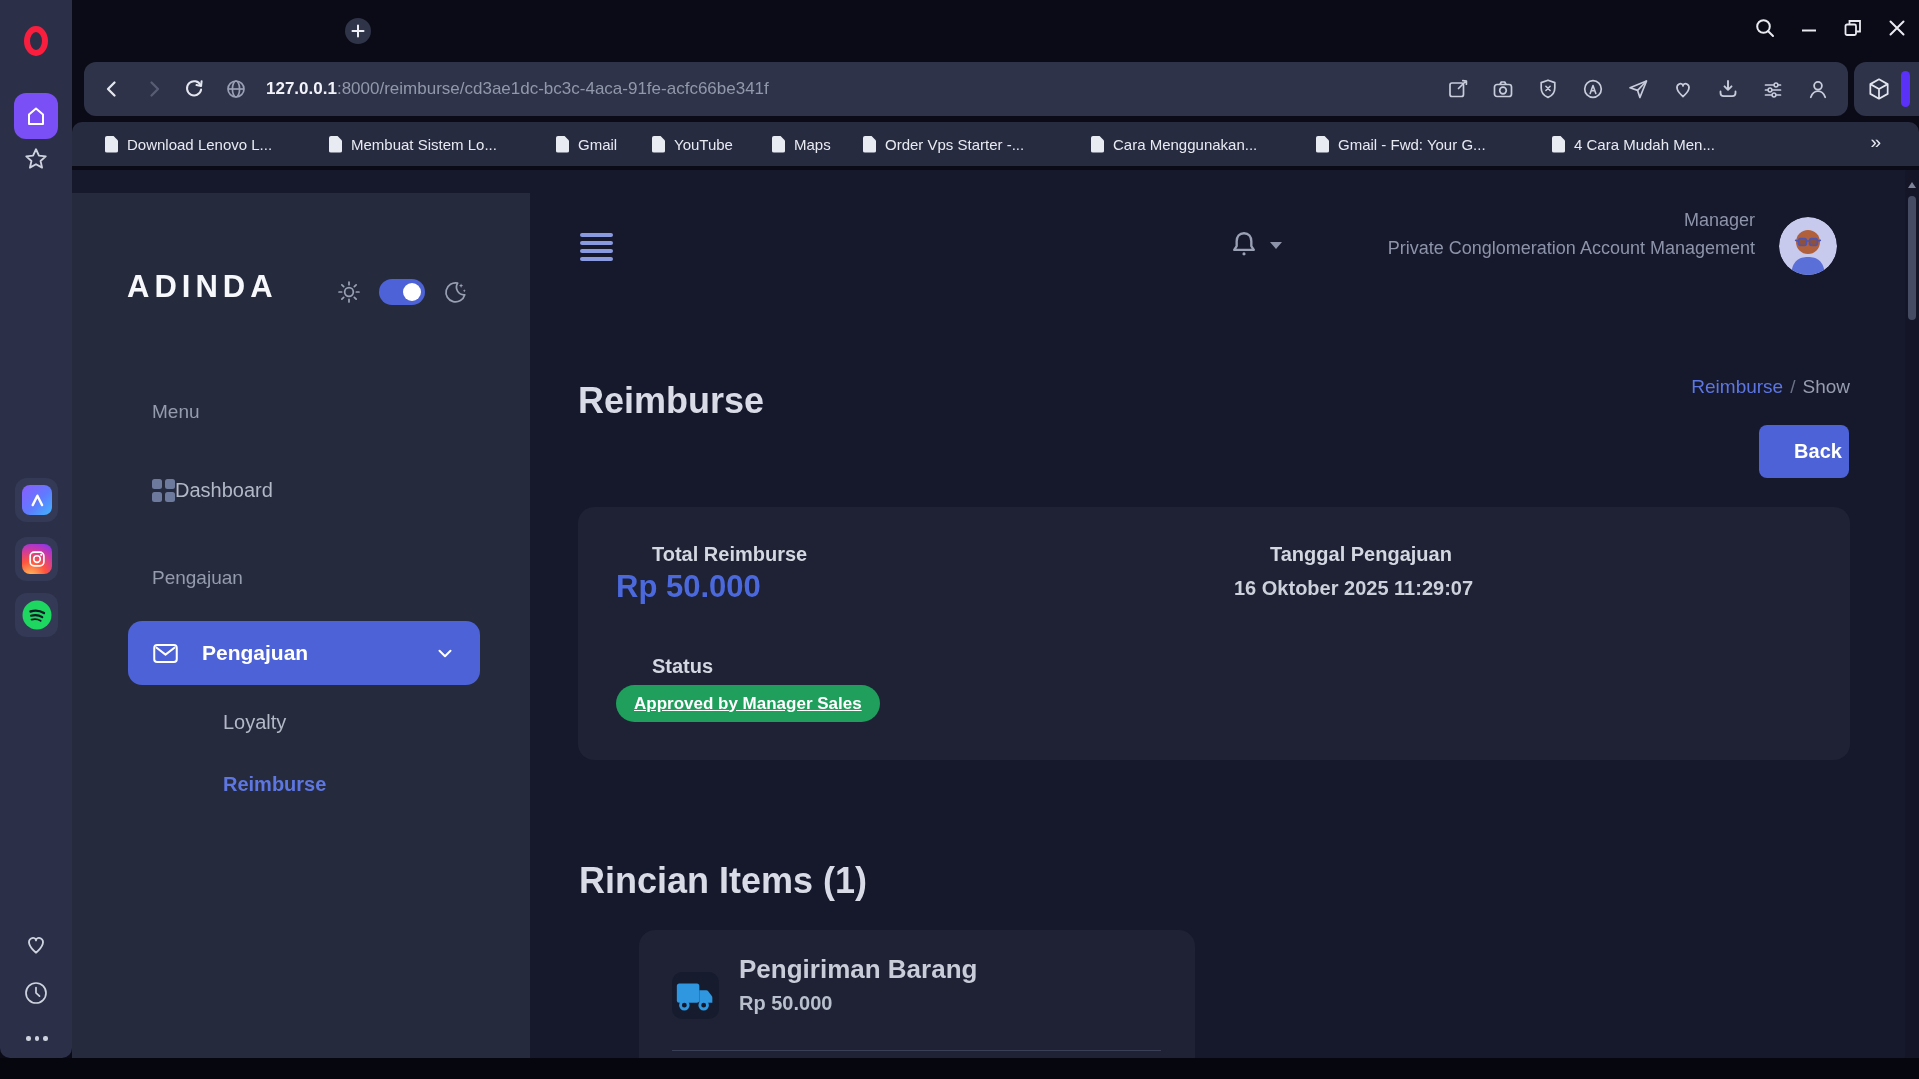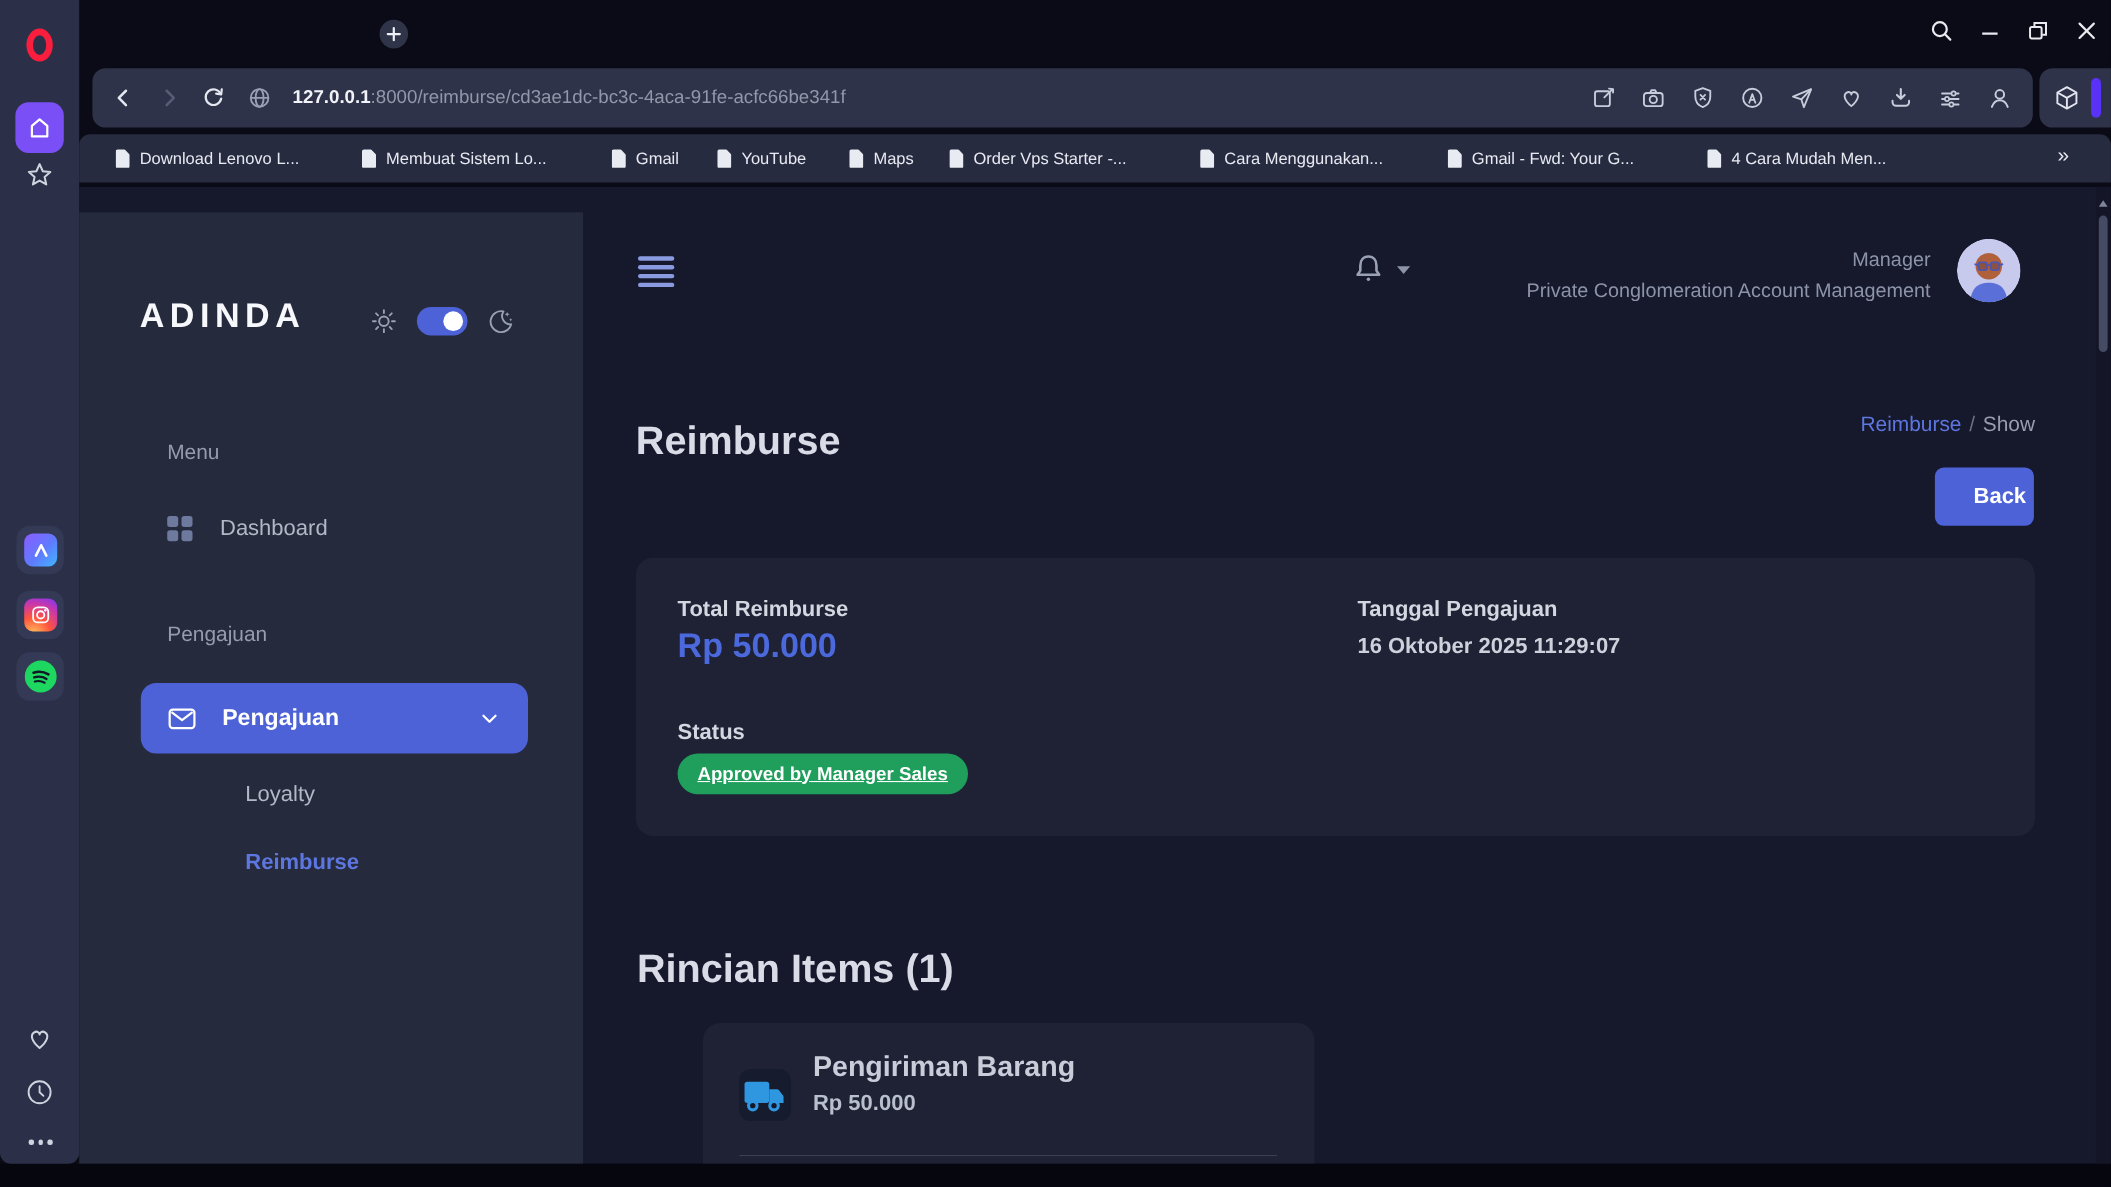--- a/index.html
+++ b/index.html
@@ -64,56 +64,56 @@
 
   
   .app-sidebar { position:absolute; left:0; top:0; width:458px; height:100%; background:#262a3d;margin-top:23px; }
   .logo { position:absolute; left:55px; top:76px; color:#f7f8fb; font-size:31px; font-weight:800;
     letter-spacing:5px; font-stretch:condensed; }
   .theme { position:absolute; left:264px; top:86px; display:flex; align-items:center; gap:17px; }
   .toggle { width:46px; height:26px; border-radius:13px; background:var(--accent); position:relative; }
   .toggle::after { content:""; position:absolute; right:4px; top:4px; width:18px; height:18px;
     border-radius:50%; background:#fff; }
   .side-label { position:absolute; left:80px; color:#959cae; font-size:19px; }
-  .dash-item { position:absolute; left:80px; top:276px; display:flex; align-items:flex-start; gap:25px; }
+  .dash-item { position:absolute; left:80px; top:286px; display:flex; align-items:flex-start; }
   .grid-ic { position:relative; width:23px; height:23px; }
   .grid-ic i { position:absolute; width:10px; height:10px; border-radius:2.5px; background:#6d7a9e; }
   .grid-ic i:nth-child(2){left:13px} .grid-ic i:nth-child(3){top:13px} .grid-ic i:nth-child(4){left:13px;top:13px}
   .dash-label { color:#b2b8c6; font-size:20px; }
   .active-item { position:absolute; left:56px; top:428px; width:352px; height:64px;
     background:var(--accent); border-radius:14px; display:flex; align-items:center; padding:0 24px; }
   .active-label { color:#fff; font-size:21px; font-weight:700; margin-left:23px; flex:1; }
   .sub-link { position:absolute; left:151px; font-size:20px; color:#b2b8c6; }
   .sub-active { color:var(--link); font-weight:700; }
 
   
   .app-main { position:absolute; left:458px; top:0; right:0; height:100%; }
   .hamburger { position:absolute; left:50px; top:63px; display:flex; flex-direction:column; gap:4px; }
   .hamburger i { width:33px; height:4px; border-radius:2px; background:#8a9ae0; }
   .bell-wrap { position:absolute; left:698px; top:58px; display:flex; align-items:center; gap:10px; }
   .caret { width:0; height:0; border-left:6px solid transparent; border-right:6px solid transparent;
     border-top:7px solid #8d94a9; }
   .user-block { position:absolute; right:164px; top:32px; text-align:right; }
   .user-name { color:#c6cbd7; font-size:21px; font-weight:800; }
-  .user-role { color:#8d94a9; font-size:18px; margin-top:24px; }
+  .user-role { color:#8d94a9; font-size:18px; margin-top:8px; }
   .user-org { color:#8d94a9; font-size:18px; margin-top:7px; }
   .avatar { position:absolute; right:82px; top:47px; width:58px; height:58px; border-radius:50%; overflow:hidden; }
 
   .page-title { position:absolute; left:48px; top:210px; color:#d9dce7; font-size:36px; font-weight:800; }
   .breadcrumb { position:absolute; right:69px; top:206px; font-size:19px; }
   .crumb-link { color:var(--link); }
   .crumb-sep { color:#6b7184; margin:0 7px; }
   .crumb-current { color:#979dae; }
   .back-btn { position:absolute; left:1229px; top:255px; width:90px; height:53px; background:var(--accent);
     border-radius:8px; border:none; color:#fff; font-size:20px; font-weight:600;
     display:flex; align-items:center; justify-content:center; font-family:inherit;padding-left:28px; }
 
   .summary-card { position:absolute; left:48px; top:337px; width:1272px; height:253px;
     background:#1e2234; border-radius:16px; }
-  .sum-label { position:absolute; color:#d3d7e1; font-size:20px; font-weight:700; }
+  .sum-label { position:absolute; color:#d3d7e1; font-size:20px; font-weight:700;margin-left:36px; }
   .total-value { position:absolute; left:38px; top:62px; color:var(--amount_blue); font-size:31px; font-weight:800; }
   .date-value { position:absolute; left:656px; top:70px; color:#ccd1dc; font-size:20px; font-weight:600; }
   .badge { position:absolute; left:38px; top:178px; height:37px; background:var(--success_green);
     border-radius:19px; color:#fff; font-size:17px; font-weight:700; display:inline-flex;
     align-items:center; padding:0 18px;text-decoration:underline; }
 
   .items-heading { position:absolute; left:49px; top:690px; color:#d9dce7; font-size:36px; font-weight:800; }
   .item-card { position:absolute; left:109px; top:760px; width:556px; height:300px;
     background:#1e2234; border-radius:16px; }
   .item-row { position:absolute; inset:0; }

